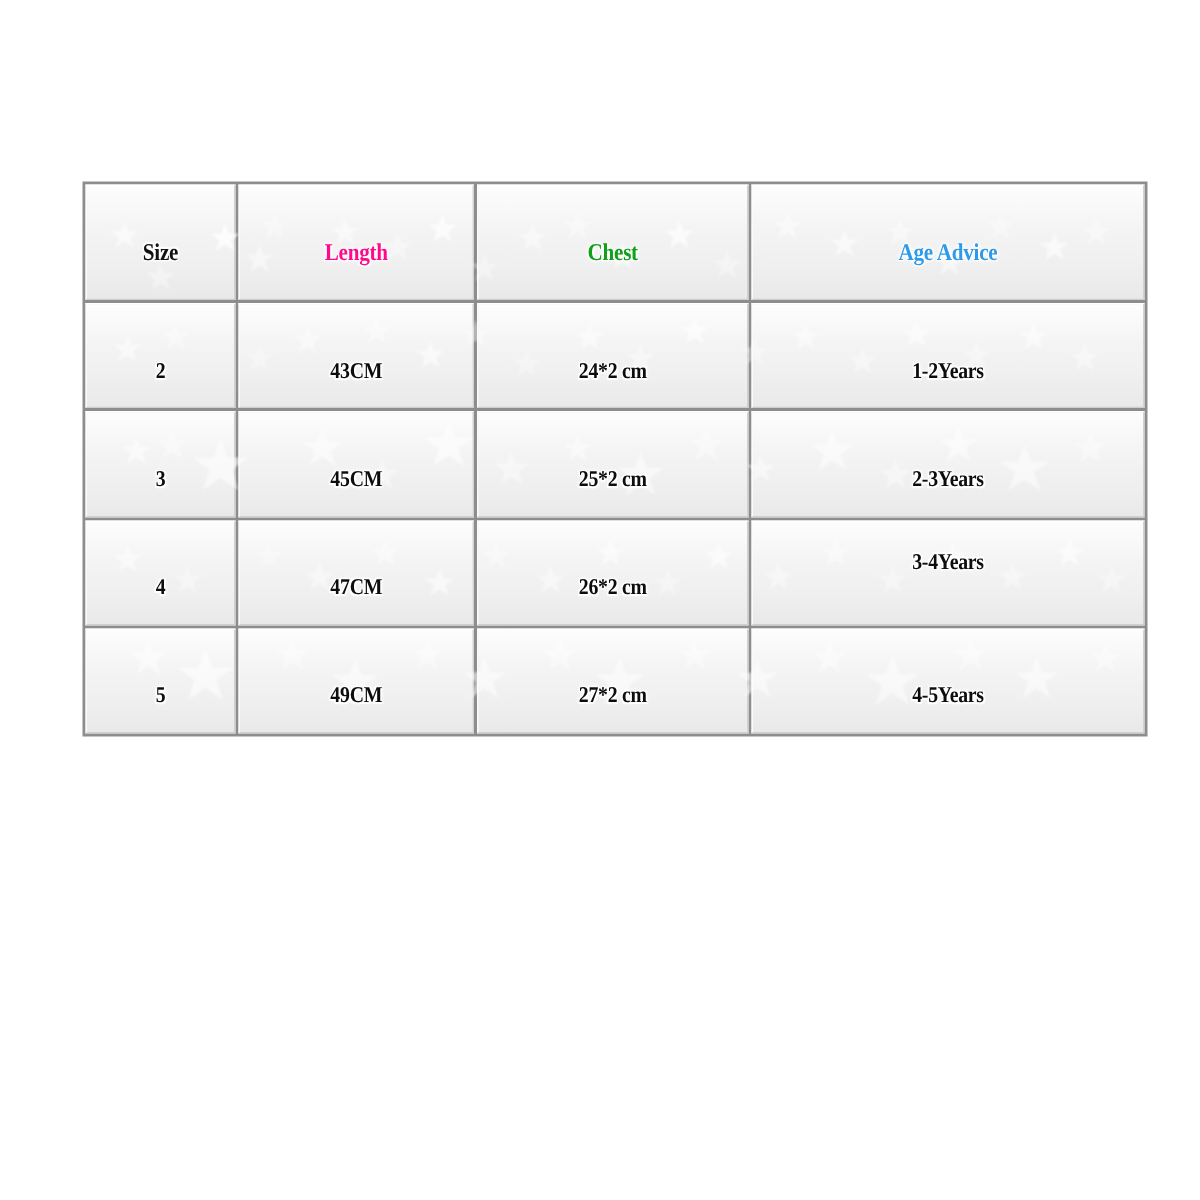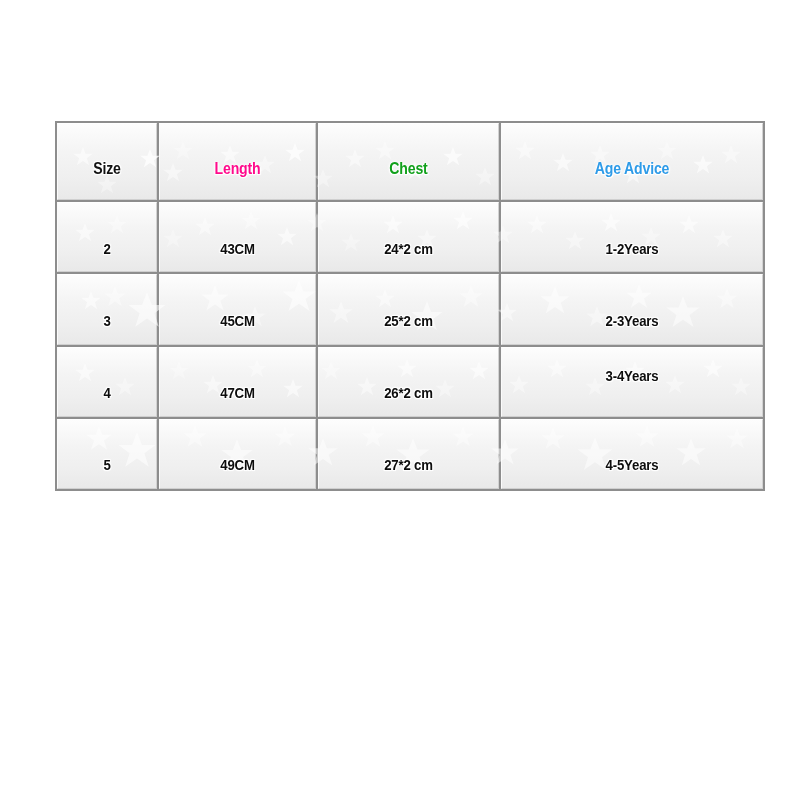--- a/index.html
+++ b/index.html
@@ -39,20 +39,21 @@
     background: #f1f1f1;
     border-top: 1px solid #ffffff;
     border-left: 1px solid #fbfbfb;
     border-right: 1px solid #d2d2d2;
     border-bottom: 1px solid #cfcfcf;
     padding: 0;
     position: relative;
     overflow: hidden;
     text-align: center;
     vertical-align: middle;
+    font-family: Liberation Serif, serif;
   }
 
   
   #size-chart td::after {
     content: "";
     position: absolute;
     inset: 0;
     background: linear-gradient(to bottom,
                 #fdfdfd 0%, #f4f4f4 38%,
                 #efefef 72%, #e9e9e9 100%);

